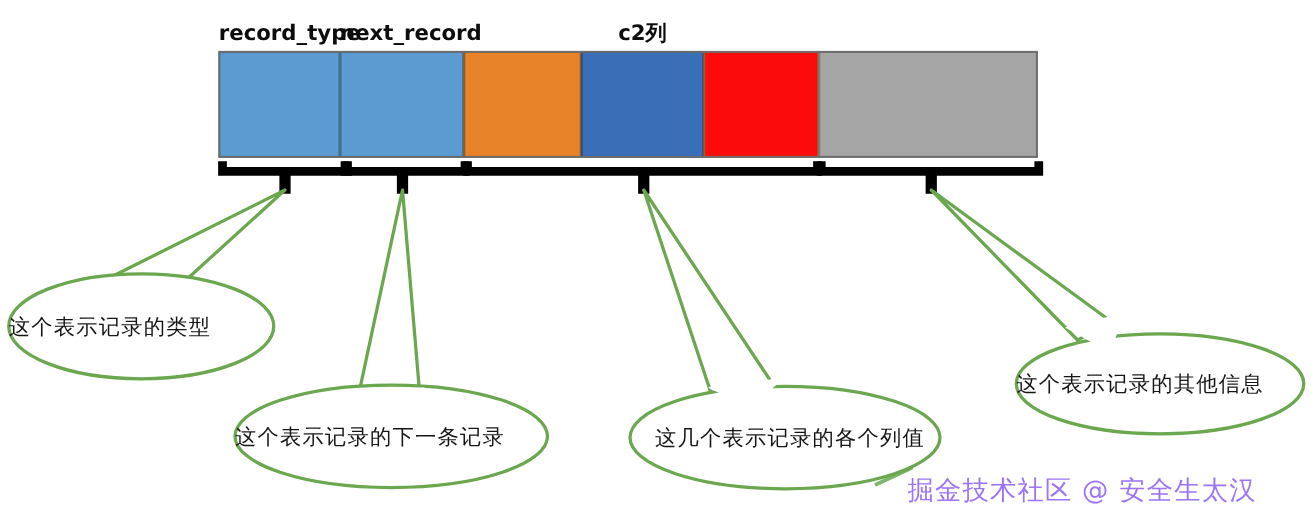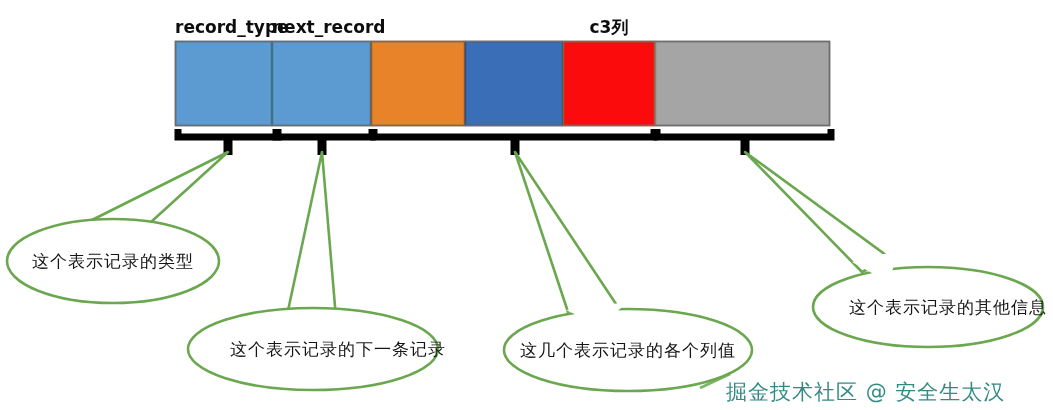--- a/index.html
+++ b/index.html
@@ -24,29 +24,29 @@
     letter-spacing:0px;
     line-height:22px;
   }
   .callout-text{
     position:absolute;
     font-family:"DejaVu Sans","Liberation Sans",sans-serif;
     font-size:17px;
     font-weight:500;
     color:#151515;
     white-space:nowrap;
-    text-align:center;
+    text-align:left;
     letter-spacing:1px;
   }
   .watermark{
     position:absolute;
     font-family:"DejaVu Sans","Liberation Sans",sans-serif;
     font-size:21px;
     font-weight:500;
-    color:#0f766e;
+    color:#8b5cf6;
     white-space:nowrap;
     letter-spacing:1px;
     opacity:.85;
   }
 </style>
 </head>
 <body>
 
 <div id="stage">
 
@@ -113,27 +113,27 @@
     </g>
 
     <path d="M 700 388 L 730 374" stroke="#6aa74f" stroke-width="3" fill="none" opacity="0.85"></path>
   </svg>
 
   <div class="seg-label" style="left:175px;top:16px;width:97px;">record_type</div>
 
   <div class="seg-label" style="left:272px;top:16px;width:99px;">next_record</div>
 
 
+  <div class="seg-label" style="left:465px;top:16px;width:98px;">c2列</div>
 
-  <div class="seg-label" style="left:563px;top:16px;width:92px;">c3列</div>
 
 
   <div class="callout-text" style="left:7px;top:250px;width:212px;">这个表示记录的类型</div>
 
   <div class="callout-text" style="left:188px;top:338px;width:300px;">这个表示记录的下一条记录</div>
 
-  <div class="callout-text" style="left:504px;top:339px;width:248px;">这几个表示记录的各个列值</div>
+  <div class="callout-text" style="left:524px;top:339px;width:248px;">这几个表示记录的各个列值</div>
 
   <div class="callout-text" style="left:813px;top:296px;width:270px;">这个表示记录的其他信息</div>
 
   <div class="watermark" style="left:726px;top:378px;">掘金技术社区 @ 安全生太汉</div>
 
 </div>
 
 </body></html>

